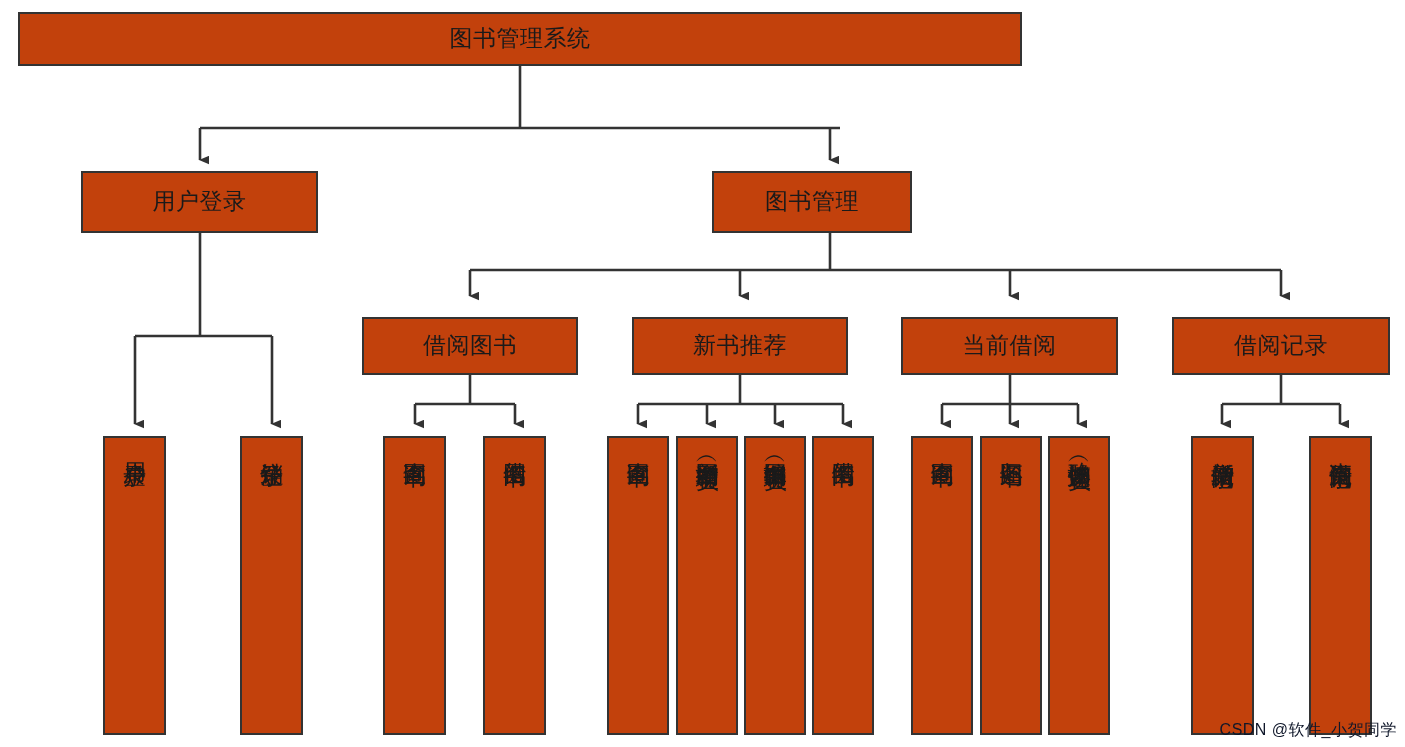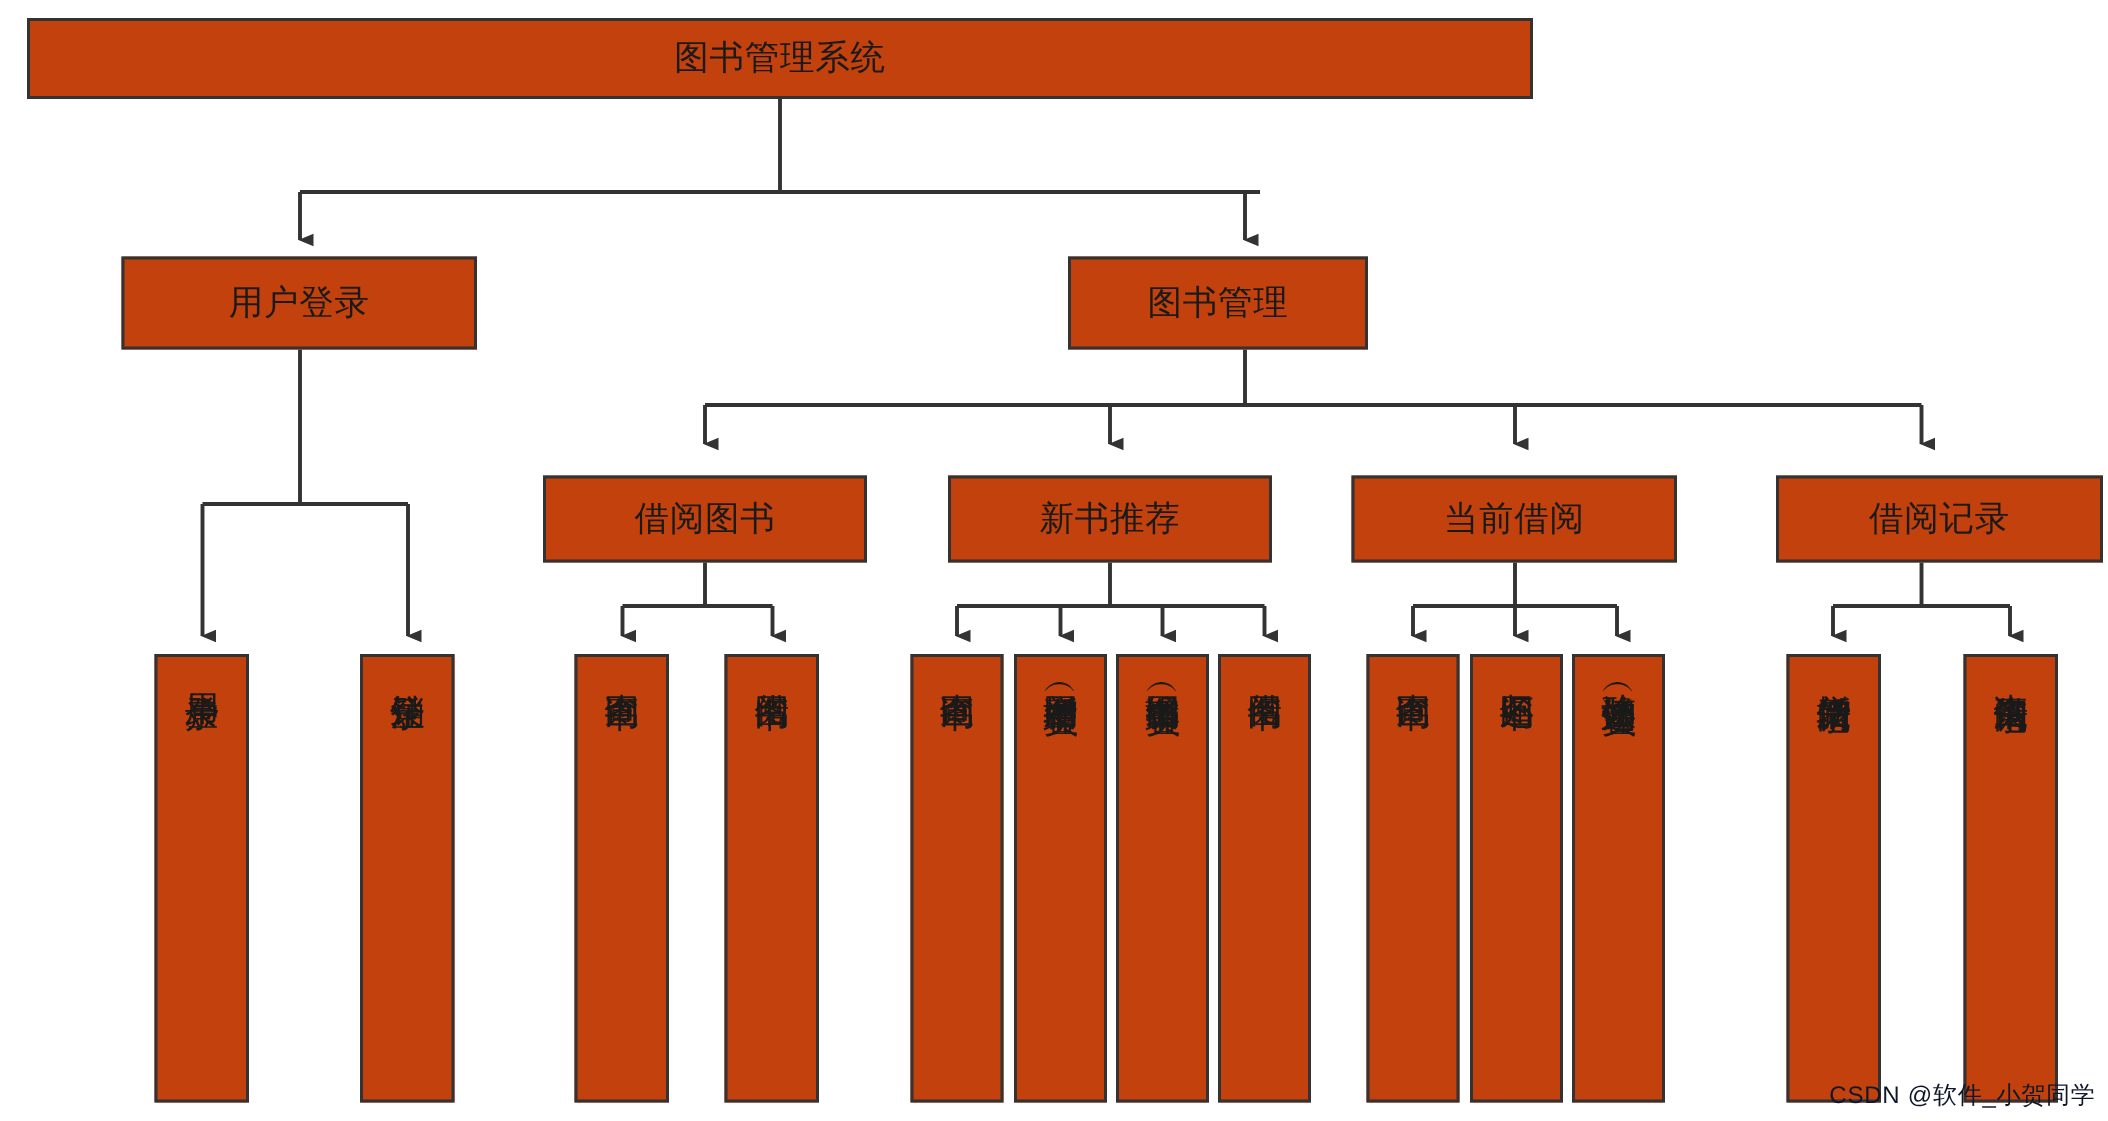--- a/index.html
+++ b/index.html
@@ -143,21 +143,21 @@
 
   <div class="node horiz" style="left:362px; top:317px; width:216px; height:58px;">
     <span class="node-label">借阅图书</span>
   </div>
   <div class="node horiz" style="left:632px; top:317px; width:216px; height:58px;">
     <span class="node-label">新书推荐</span>
   </div>
   <div class="node horiz" style="left:901px; top:317px; width:217px; height:58px;">
     <span class="node-label">当前借阅</span>
   </div>
-  <div class="node horiz" style="left:1172px; top:317px; width:218px; height:58px;margin-left:12px;">
+  <div class="node horiz" style="left:1172px; top:317px; width:218px; height:58px;">
     <span class="node-label">借阅记录</span>
   </div>
 
   <div class="node vert" style="left:103px; top:436px; width:63px; height:299px;">
     <span class="node-label">用户登录</span>
   </div>
   <div class="node vert" style="left:240px; top:436px; width:63px; height:299px;">
     <span class="node-label">注销登录</span>
   </div>
 

